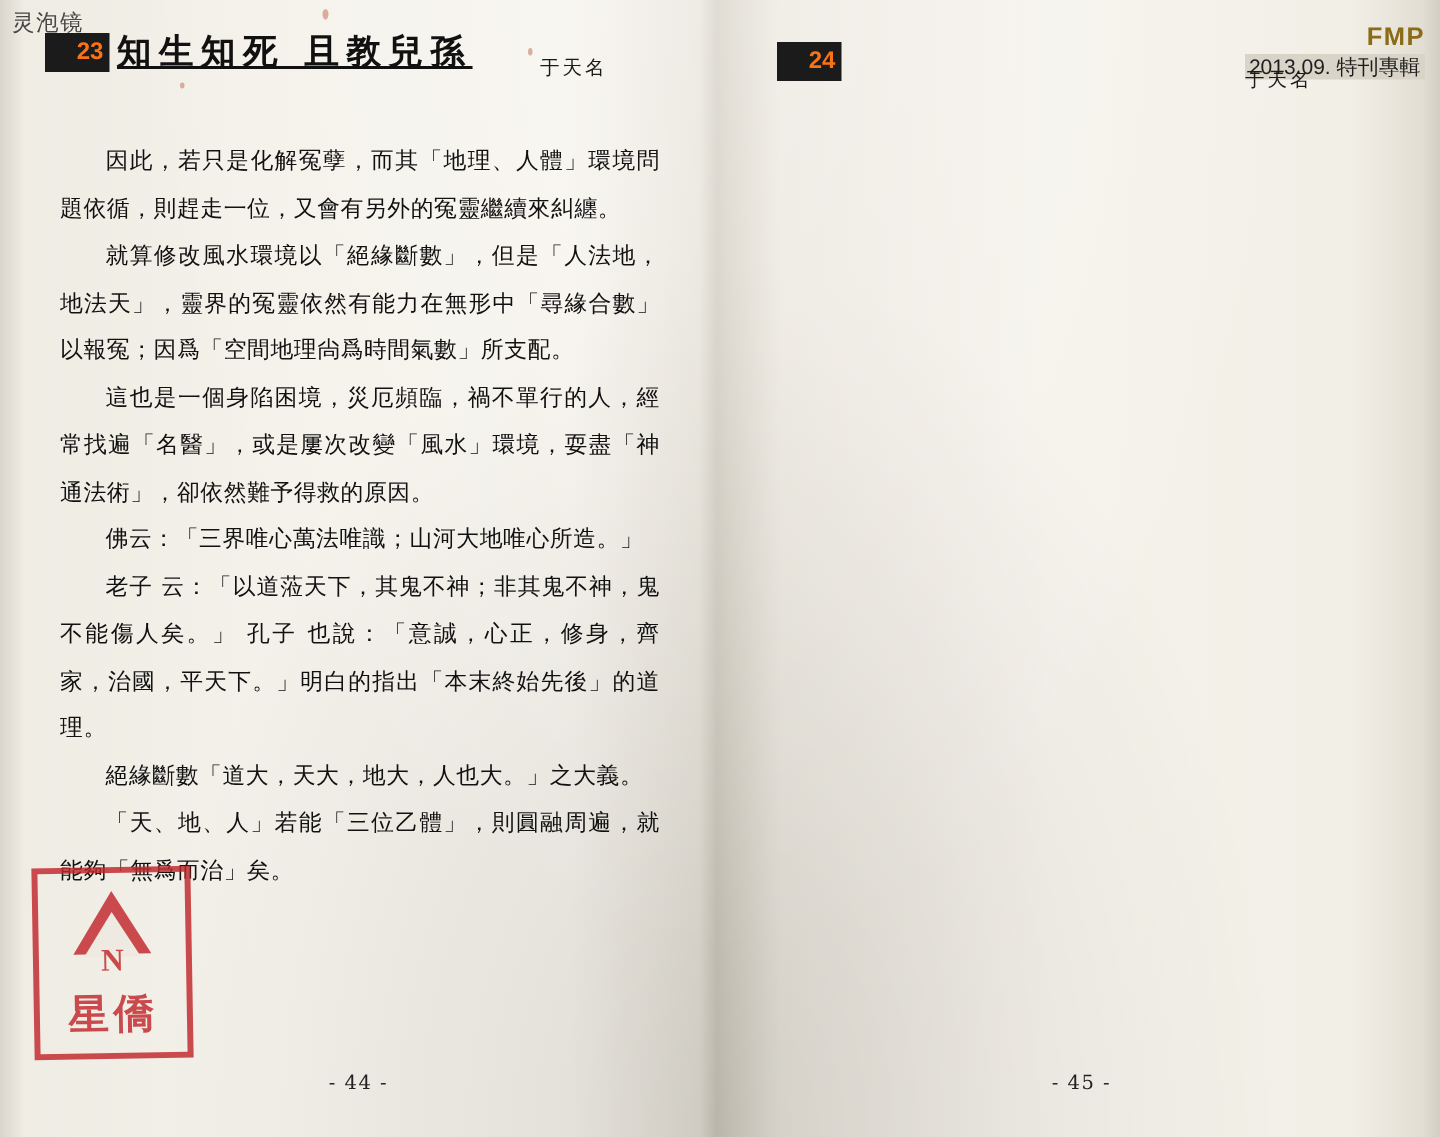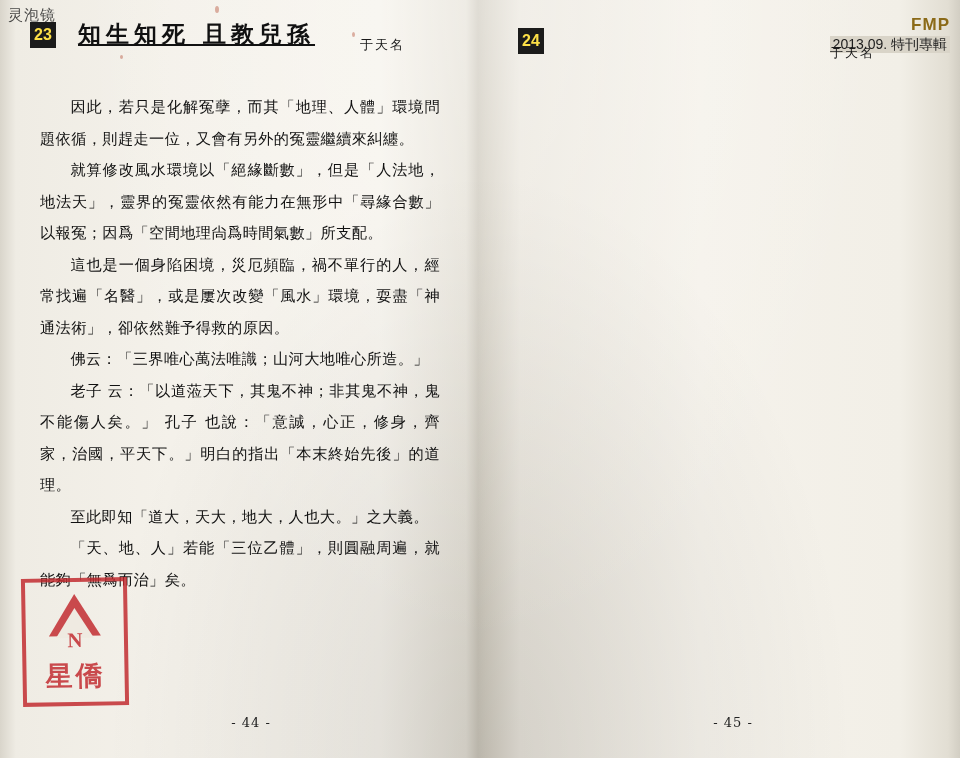--- a/index.html
+++ b/index.html
@@ -87,26 +87,27 @@
     top: 22px;
     left: 0;
     right: 0;
     height: 44px;
   }
   .num-box {
     position: absolute;
     width: 26px;
     height: 26px;
     background: #1b1b1b;
-    color: #fde047;
+    color: #f97316;
     font-size: 16px;
     font-family: "Liberation Sans", sans-serif;
     text-align: center;
     line-height: 26px;
     font-weight: bold;
+    padding-left: 17px;
   }
   .art-title {
     position: absolute;
     font-size: 23px;
     font-weight: bold;
     letter-spacing: 5px;
     color: #111;
     white-space: nowrap;
     text-decoration: underline;
   }
@@ -135,21 +136,20 @@
   }
 
   .folio {
     position: absolute;
     bottom: 28px;
     width: 478px;
     text-align: center;
     font-size: 13px;
     color: #222;
     letter-spacing: 1px;
-    padding-left: 12px;
   }
   .folio-left  { left: 0; }
   .folio-right { left: 482px; }
 
   
   .stamp {
     position: absolute;
     left: 22px;
     bottom: 52px;
     width: 106px;
@@ -235,21 +235,21 @@
       <div class="art-title" style="left:78px; top:-3px;">知生知死  且教兒孫</div>
       <div class="art-author" style="left:360px; top:14px;">于天名</div>
     </div>
 
     <div class="body-text body-left">
       <p>因此，若只是化解冤孽，而其「地理、人體」環境問題依循，則趕走一位，又會有另外的冤靈繼續來糾纏。</p>
       <p>就算修改風水環境以「絕緣斷數」，但是「人法地，地法天」，靈界的冤靈依然有能力在無形中「尋緣合數」以報冤；因爲「空間地理尙爲時間氣數」所支配。</p>
       <p>這也是一個身陷困境，災厄頻臨，禍不單行的人，經常找遍「名醫」，或是屢次改變「風水」環境，耍盡「神通法術」，卻依然難予得救的原因。</p>
       <p>佛云：「三界唯心萬法唯識；山河大地唯心所造。」</p>
       <p>老子 云：「以道蒞天下，其鬼不神；非其鬼不神，鬼不能傷人矣。」 孔子 也說：「意誠，心正，修身，齊家，治國，平天下。」明白的指出「本末終始先後」的道理。</p>
-      <p>至此即知「道大，天大，地大，人也大。」之大義。</p>
+      <p>絕緣斷數「道大，天大，地大，人也大。」之大義。</p>
       <p>「天、地、人」若能「三位乙體」，則圓融周遍，就能夠「無爲而治」矣。</p>
     </div>
 
     <div class="stamp">
       <div class="stamp-tri"></div>
       <div class="stamp-n">N</div>
       <div class="stamp-text">星僑</div>
     </div>
   </div>
 

